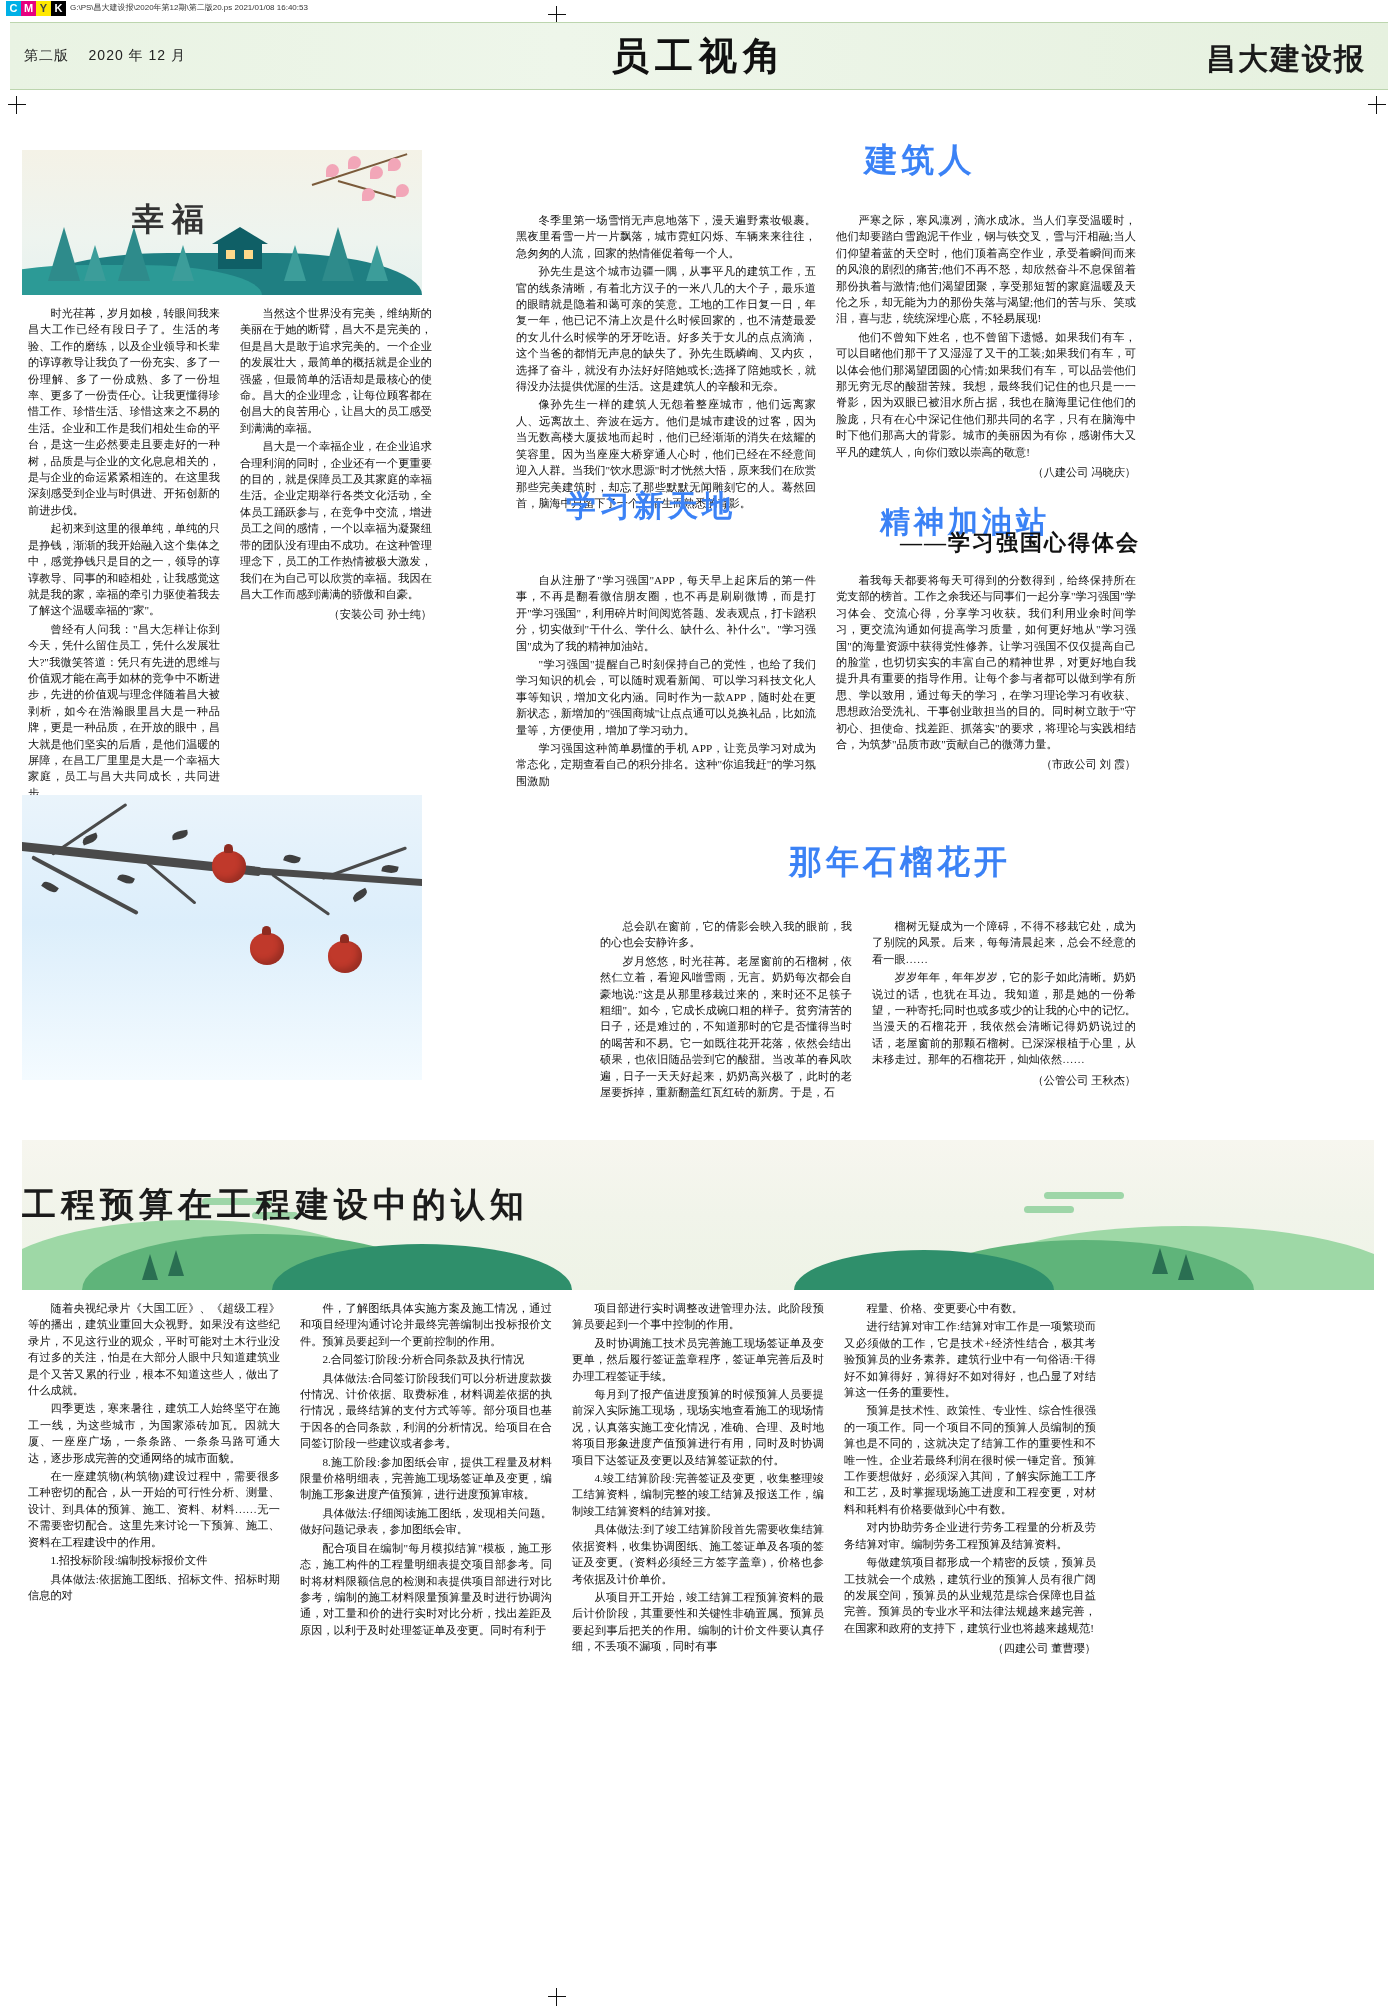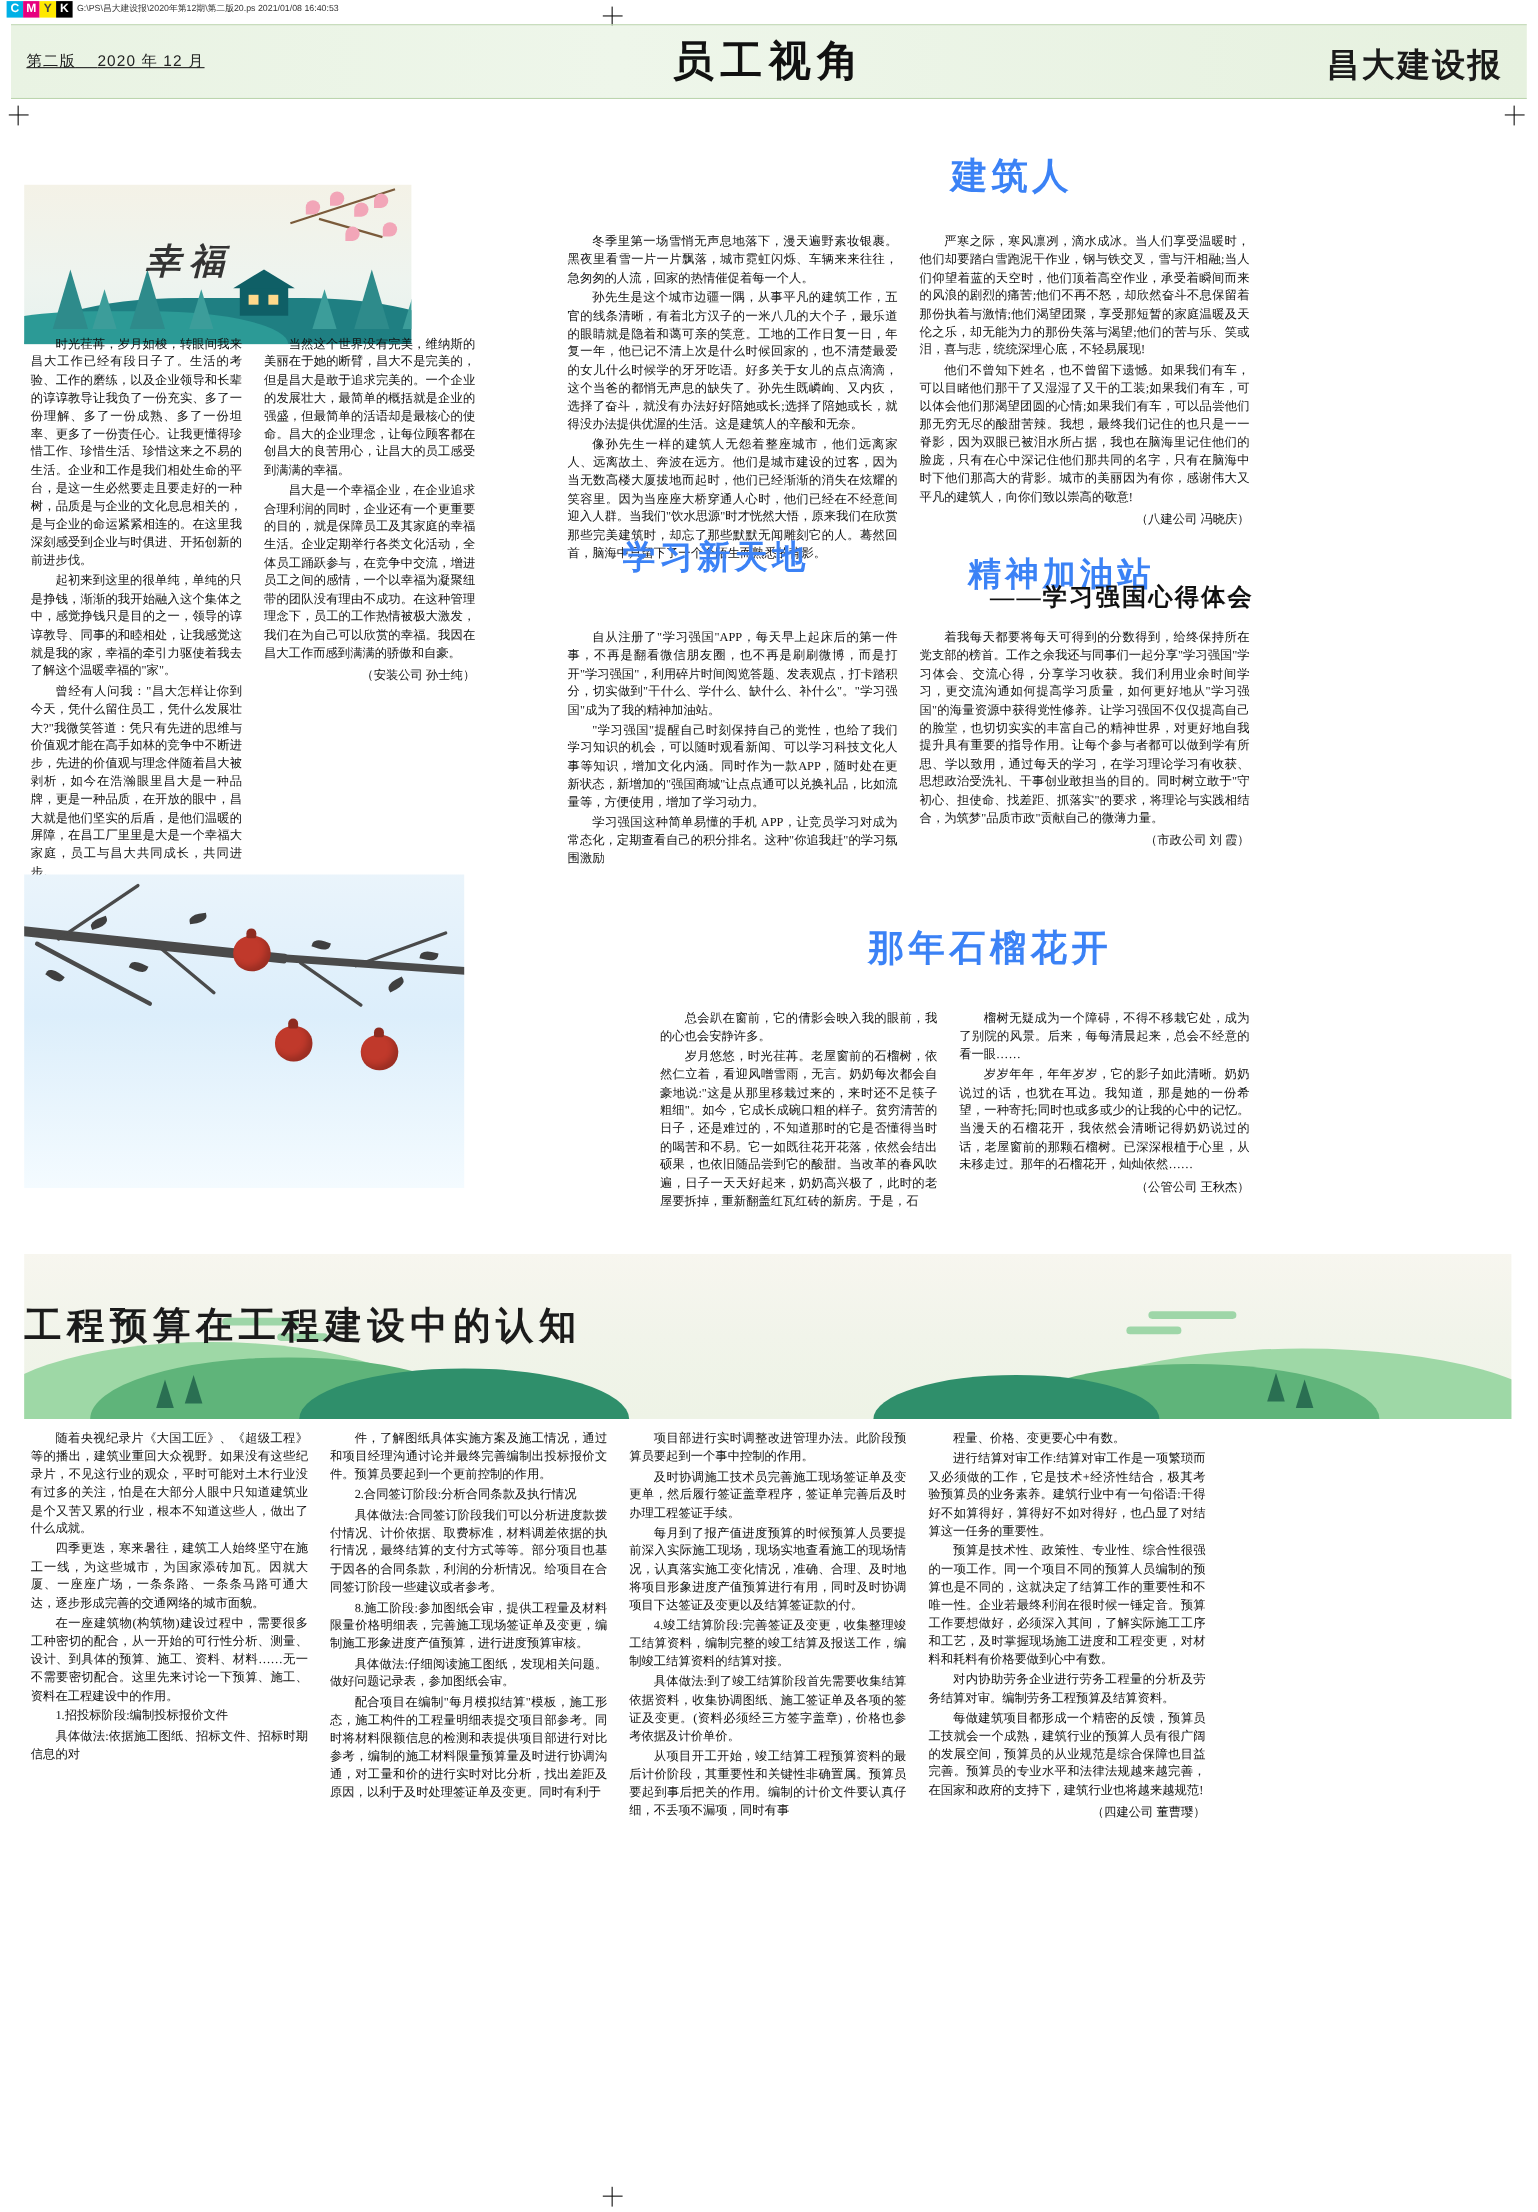--- a/index.html
+++ b/index.html
@@ -29,40 +29,39 @@
   .reg-cross:before { left:8px; top:0; width:1px; height:18px; }
   .reg-cross:after { top:8px; left:0; height:1px; width:18px; }
 
   
   .masthead {
     position:absolute; left:10px; top:22px; width:1378px; height:66px;
     background:linear-gradient(90deg,#e9f3e3 0%, #eef6ea 40%, #e6f1df 100%);
     border-top:1px solid #bcd5ae; border-bottom:1px solid #bcd5ae;
   }
   .mh-left { position:absolute; left:14px; top:24px; font-size:14px; color:#222;
-     font-family:"Liberation Sans",sans-serif; letter-spacing:1px;text-decoration:underline;}
+     font-family:"Liberation Sans",sans-serif; letter-spacing:1px;}
   .mh-title { position:absolute; left:0; top:0; width:1378px; text-align:center; line-height:66px;
      font-size:38px; font-weight:bold; letter-spacing:6px; color:#111; }
   .mh-logo { position:absolute; right:16px; top:14px; font-size:30px; font-weight:bold;
      color:#1a1a1a; letter-spacing:2px; font-family:"Liberation Serif",serif;
      border:0; padding:2px 6px; }
 
   
   .col-text { font-size:11.2px; line-height:16.4px; text-align:justify; color:#111; }
   .col-text p { margin:0 0 2px 0; text-indent:2em; }
   .sig { text-align:right; font-size:11.2px; margin-top:4px; }
 
   .headline { font-weight:bold; letter-spacing:4px; color:#3b82f6; }
 
   
   .ill-happy {
-    position:absolute; left:22px; top:168px; width:352px; height:145px;
+    position:absolute; left:22px; top:150px; width:400px; height:145px;
     background:linear-gradient(180deg,#f4f2e7 0%, #eef4ef 60%, #e6f1ee 100%);
     overflow:hidden;
-    font-style:italic;
   }
   .ill-happy .word { position:absolute; left:110px; top:48px; font-size:32px; font-weight:bold;
      letter-spacing:8px; color:#333; }
   .tree { position:absolute; bottom:14px; width:0; height:0; border-left:16px solid transparent;
      border-right:16px solid transparent; border-bottom:54px solid #2e8b8b; }
   .tree.small { border-left-width:11px; border-right-width:11px; border-bottom-width:36px; border-bottom-color:#3c9d9a; }
   .hill { position:absolute; bottom:0; left:0; width:400px; height:42px;
      background:#1f7f82; border-radius:160px 160px 0 0 / 46px 46px 0 0; }
   .hill2 { position:absolute; bottom:0; left:-60px; width:300px; height:30px;
      background:#2c9a96; border-radius:140px 140px 0 0 / 34px 34px 0 0; }

